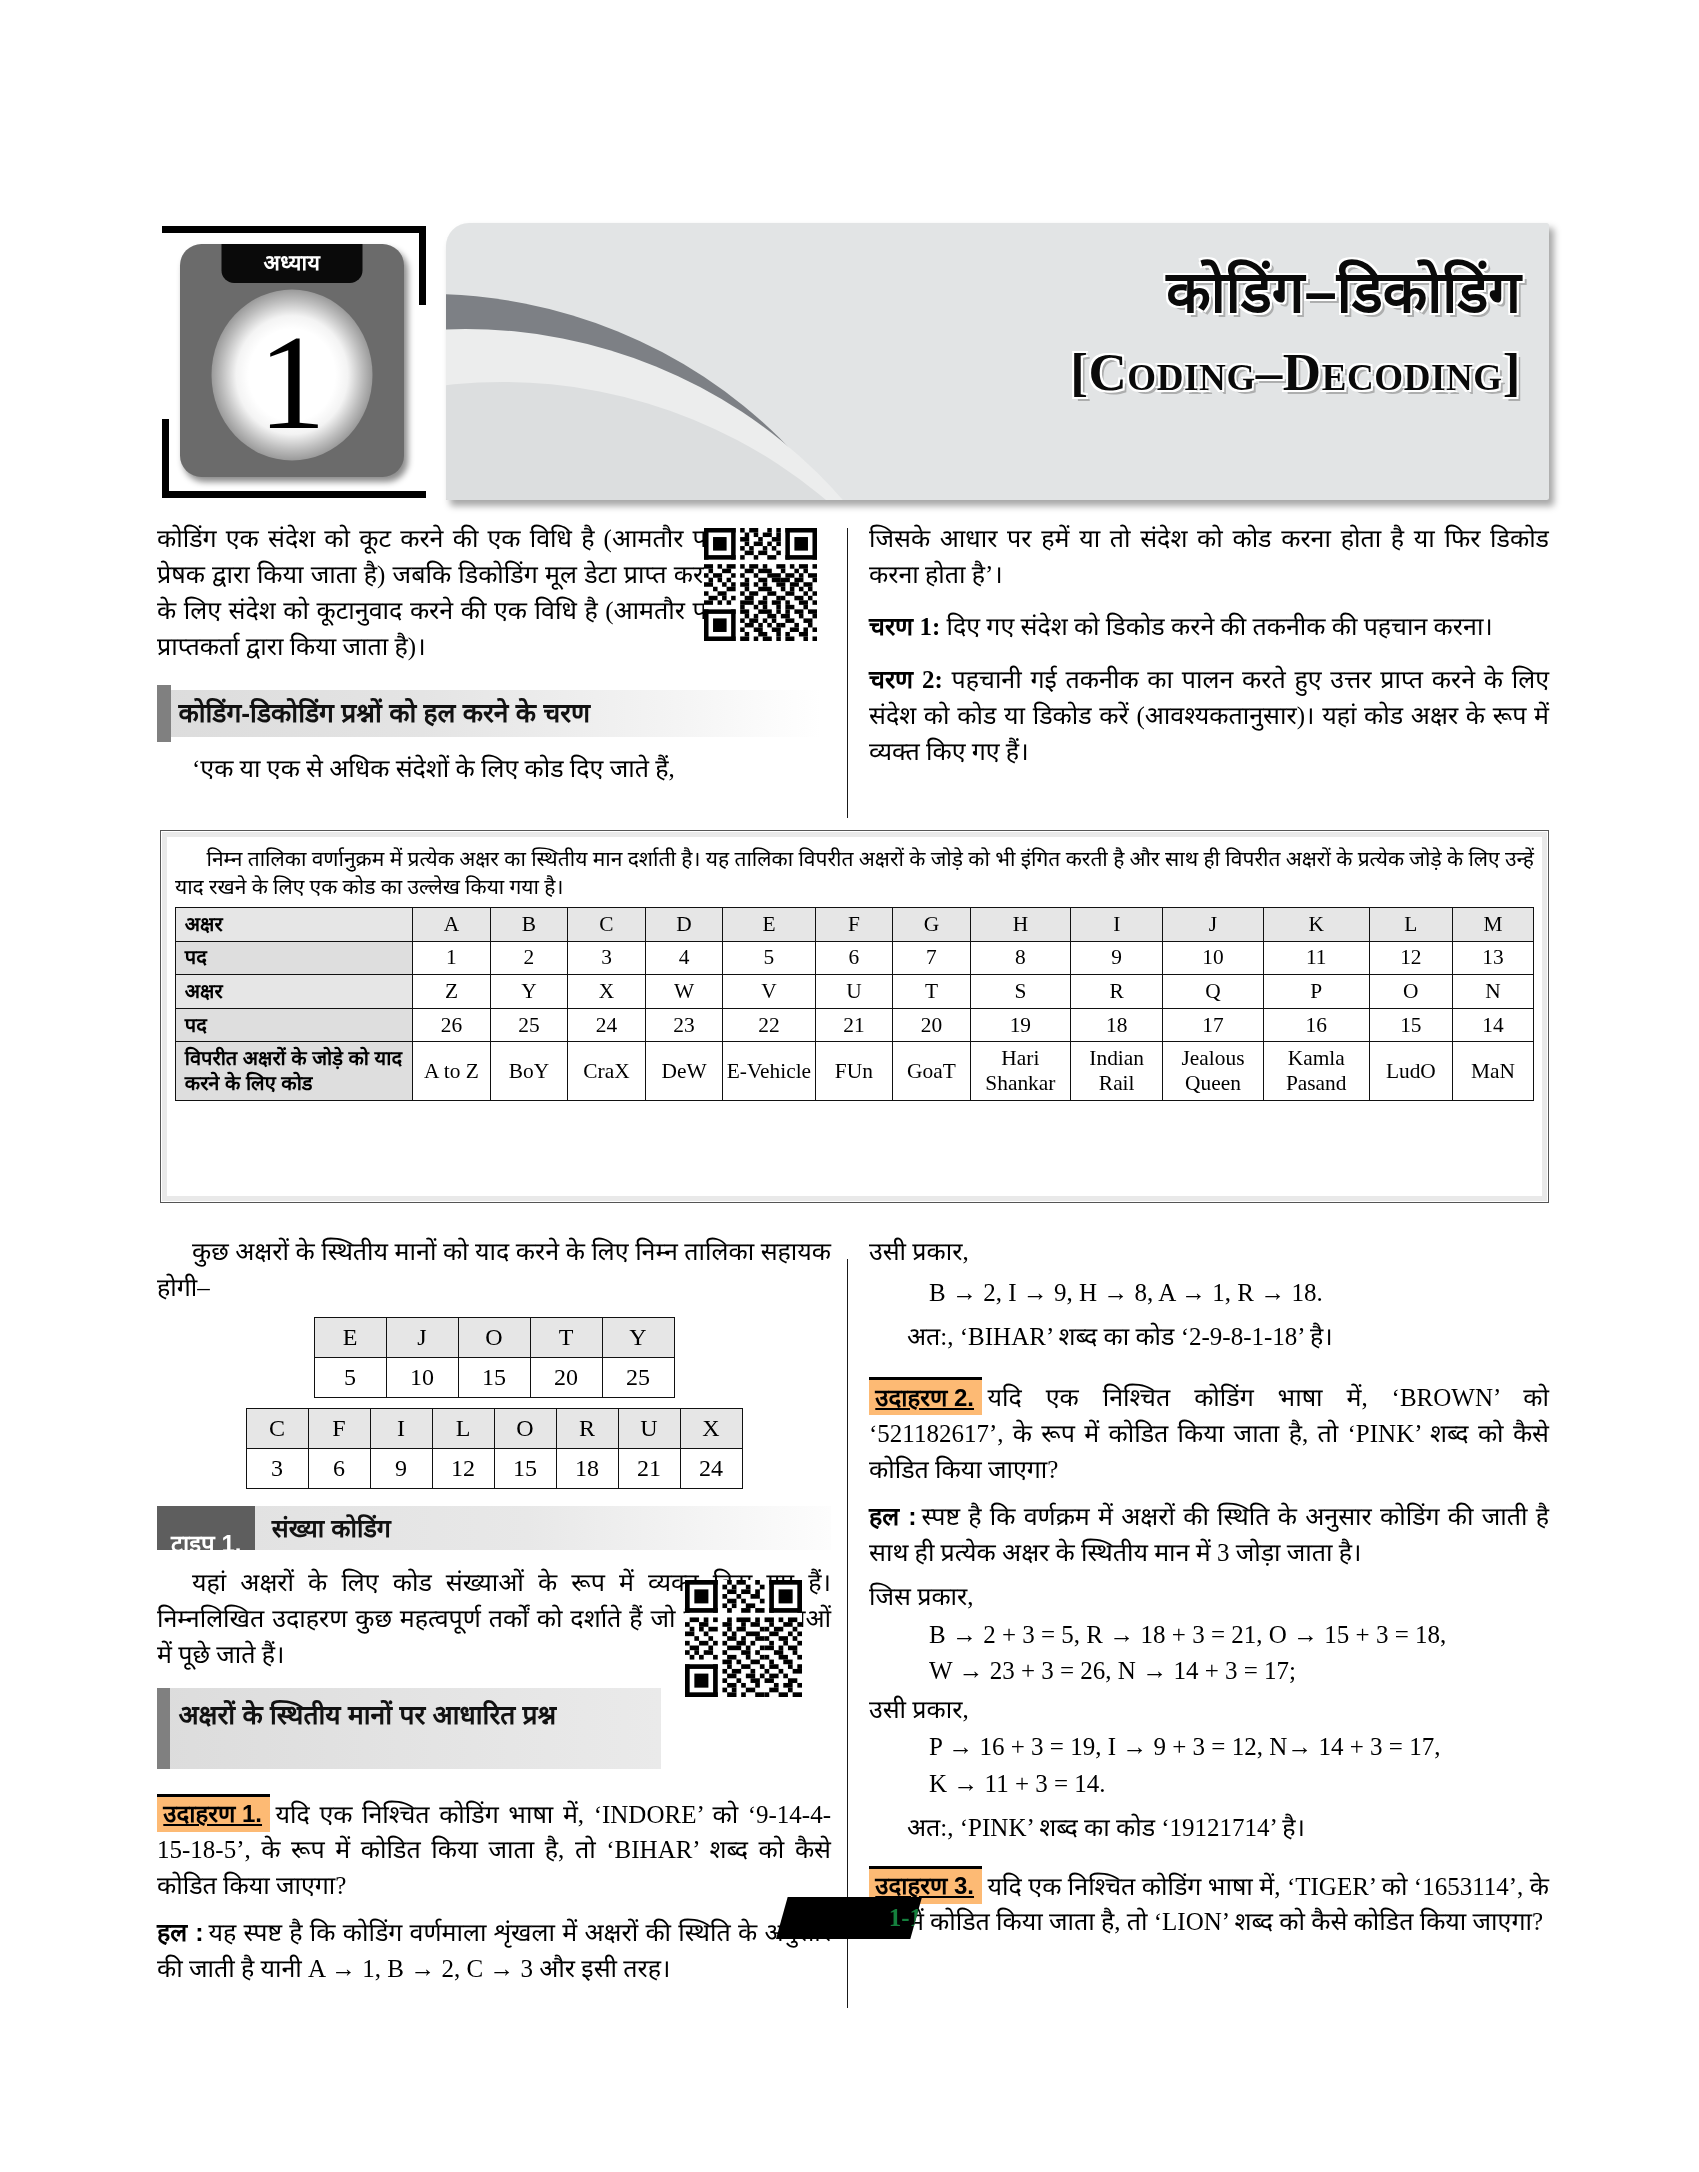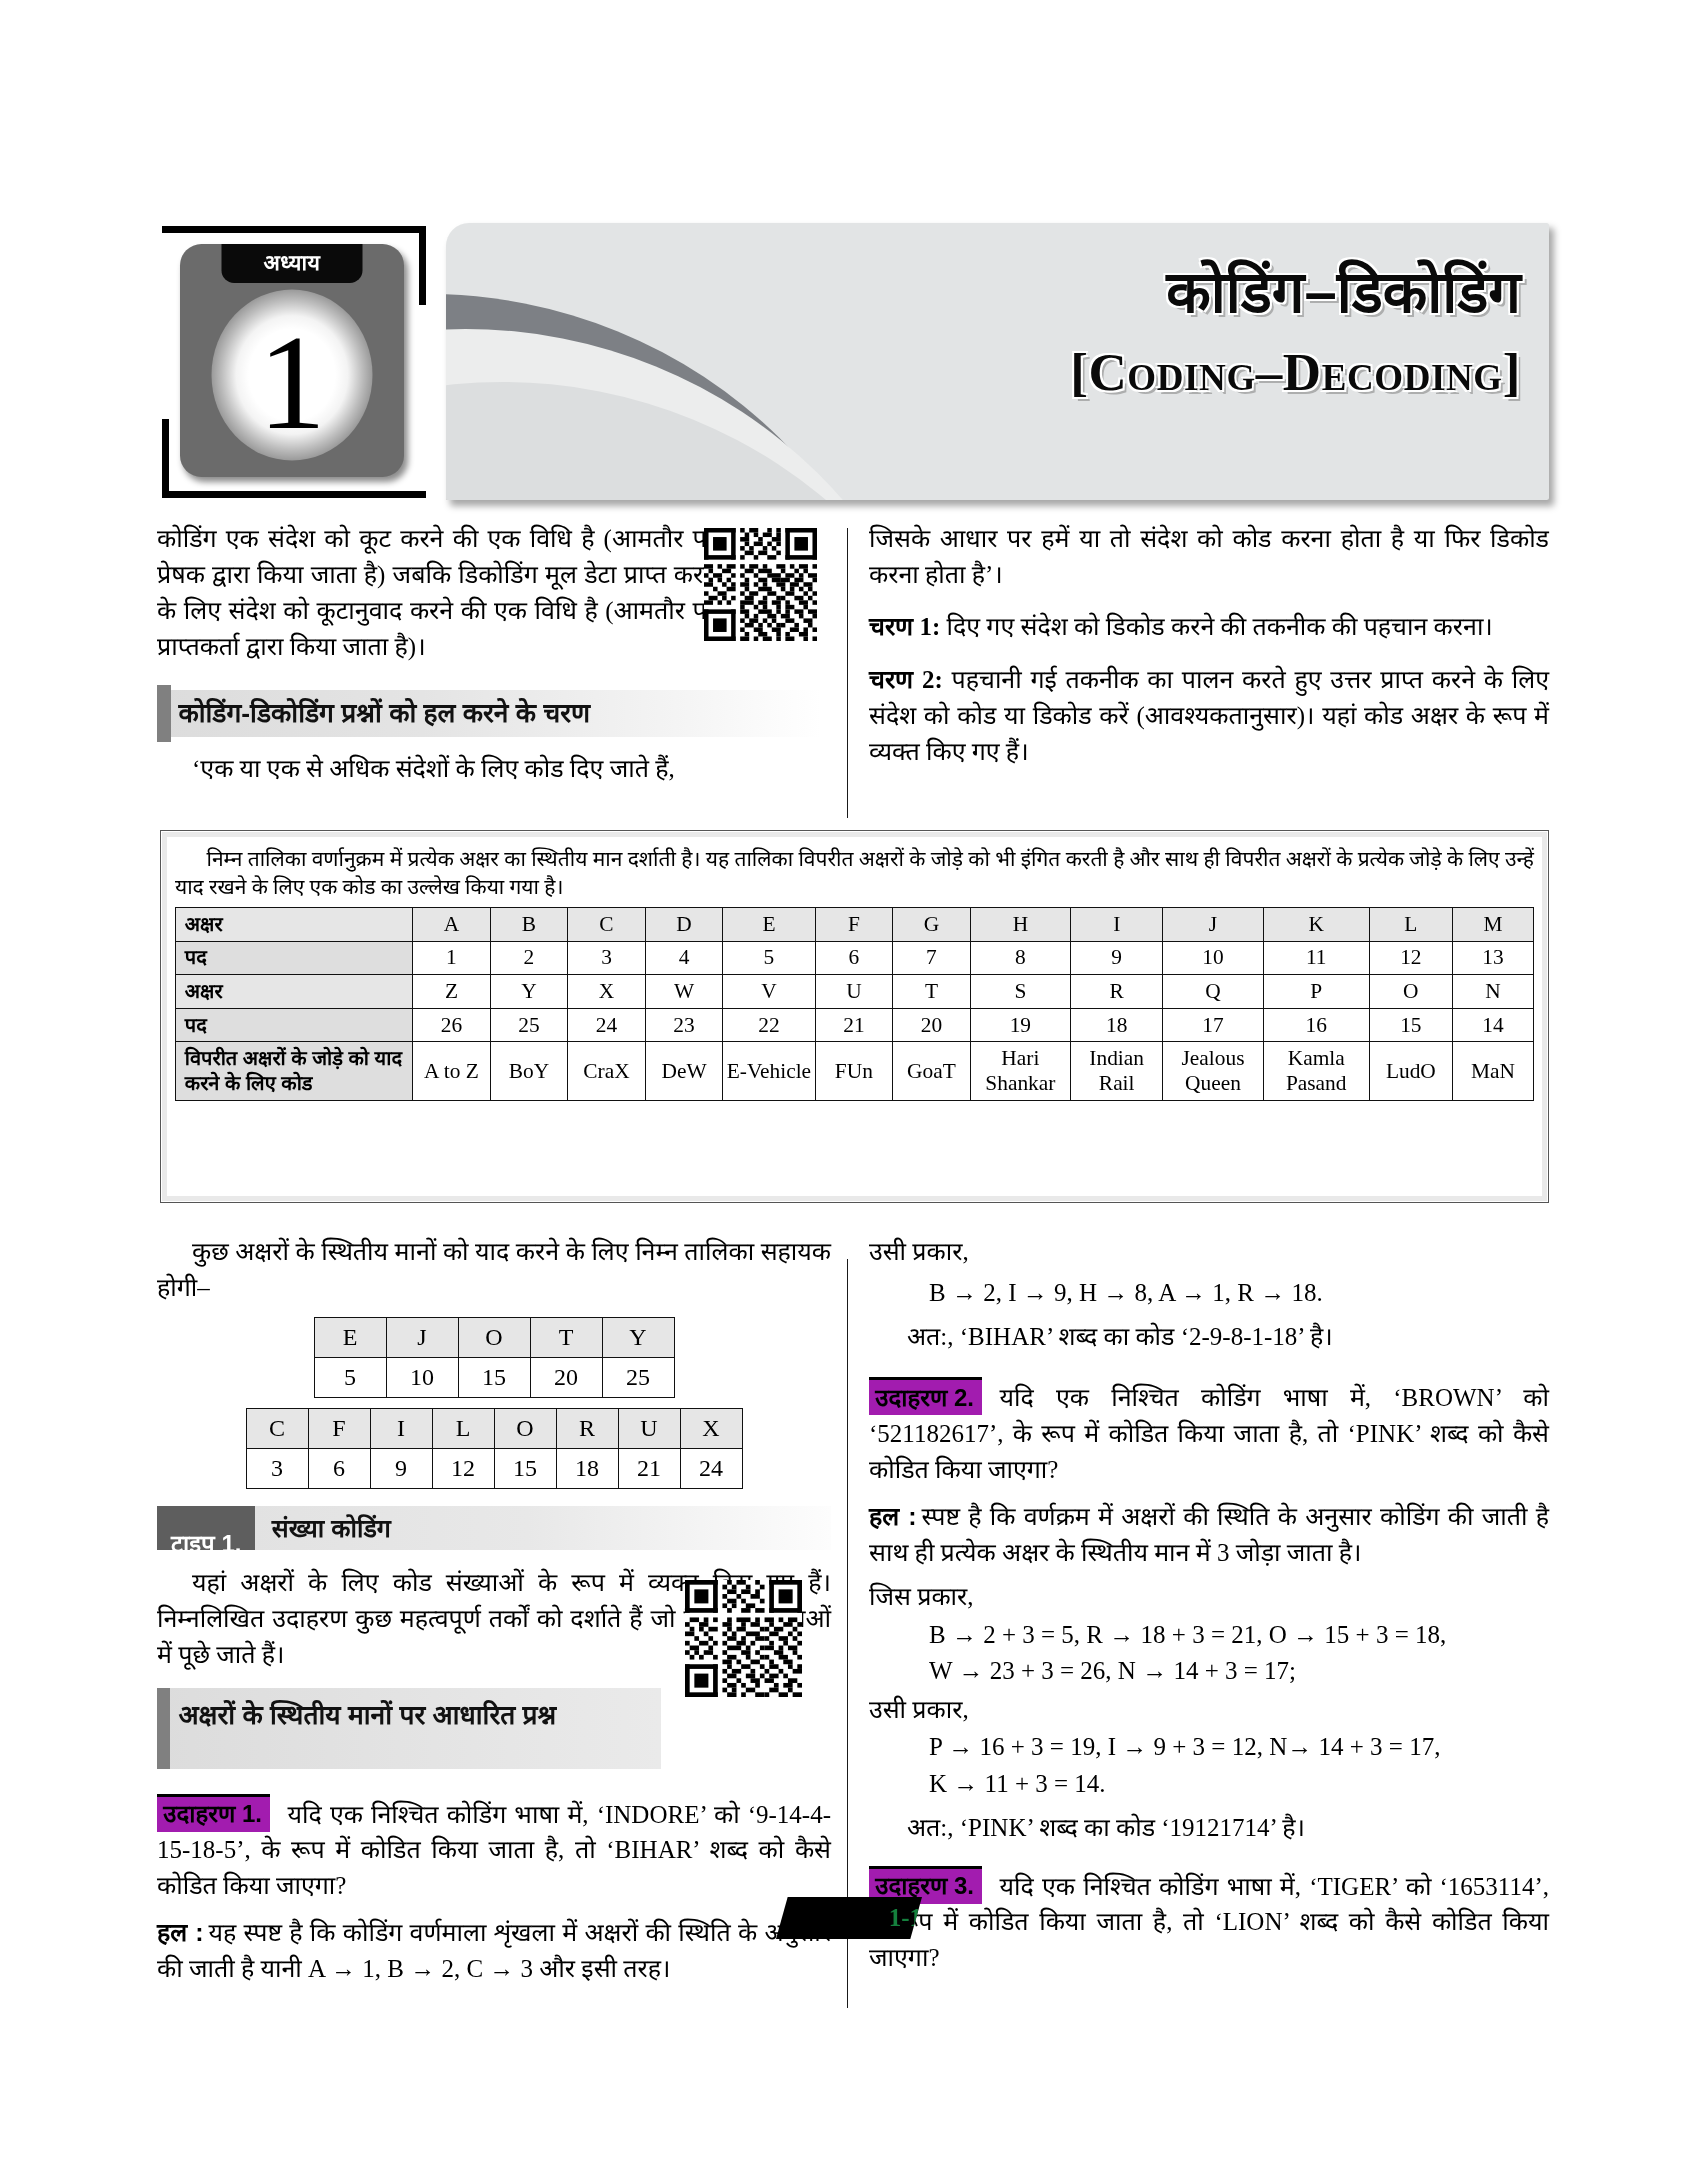--- a/index.html
+++ b/index.html
@@ -325,29 +325,30 @@
     font-size:25px;
     line-height:44px;
     padding:0 0 0 16.4px;
     color:#111;
   }
 
   
   .ex-block { margin-top:15px; }
   .ex-tag {
     display:inline-block;
-    background:#a21caf;
+    background:#fdba74;
     border-top:3.8px solid #000;
     font-family:"Liberation Sans", sans-serif;
     font-weight:bold;
     font-size:24px;
     line-height:30px;
     padding:2.5px 7.6px 2.5px 6.3px;
-    margin-right:18px;
+    margin-right:6px;
     vertical-align:baseline;
+    text-decoration:underline;
   }
   .sol-tag {
     font-family:"Liberation Sans", sans-serif;
     font-weight:bold;
     font-size:25px;
     margin-right:5px;
   }
   .math-line {
     font-size:25px;
     line-height:35px;

